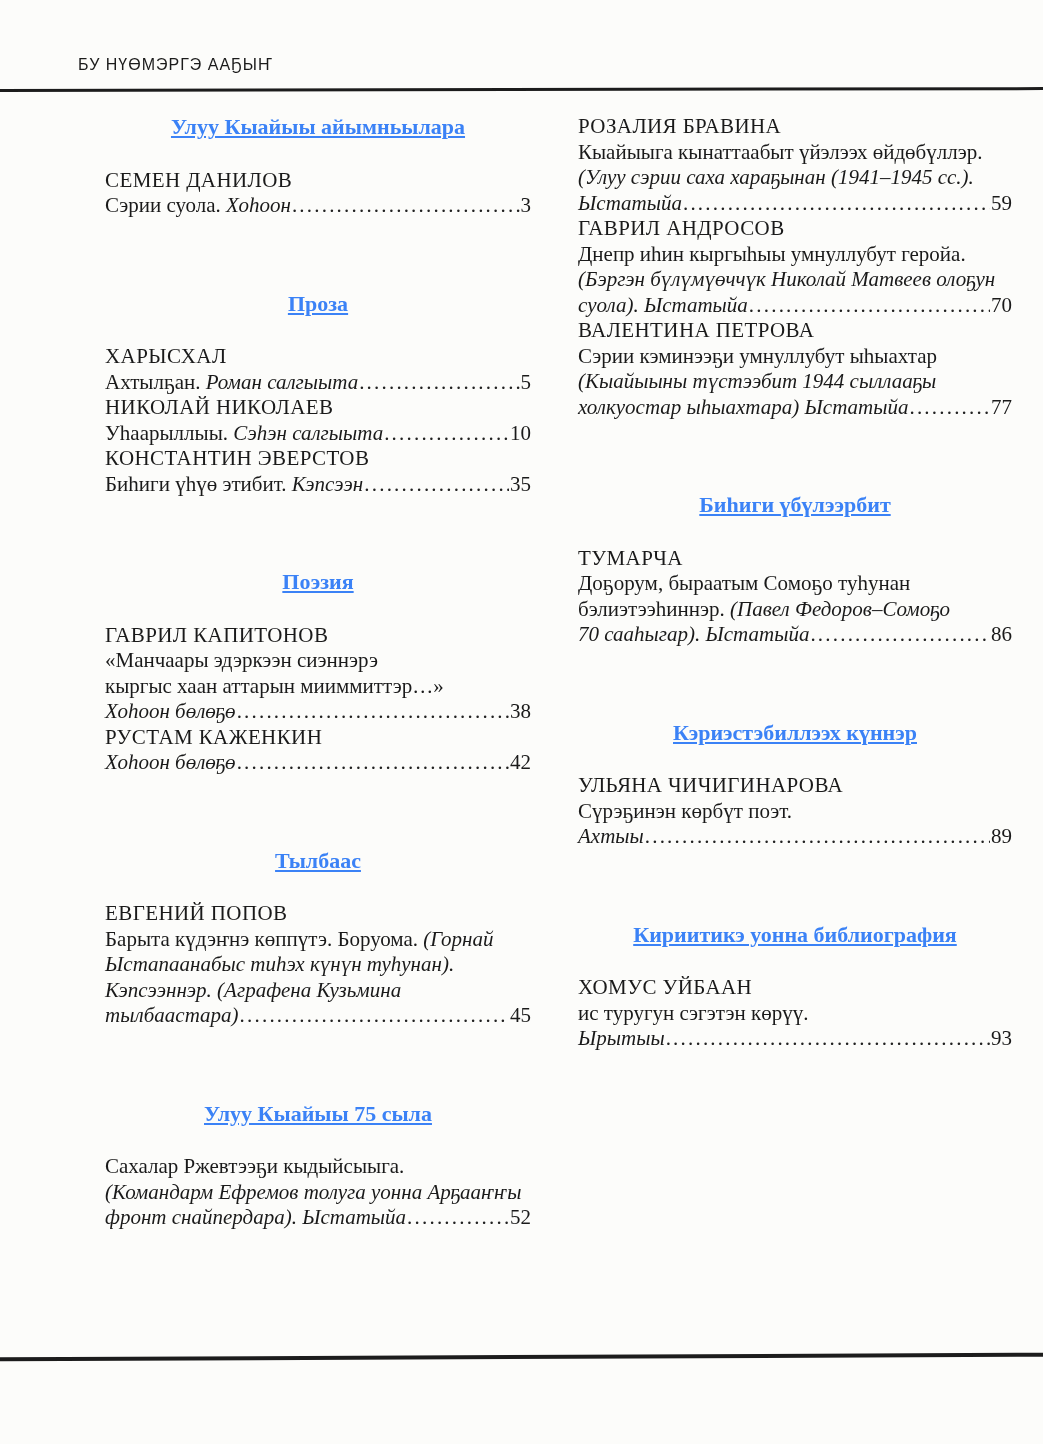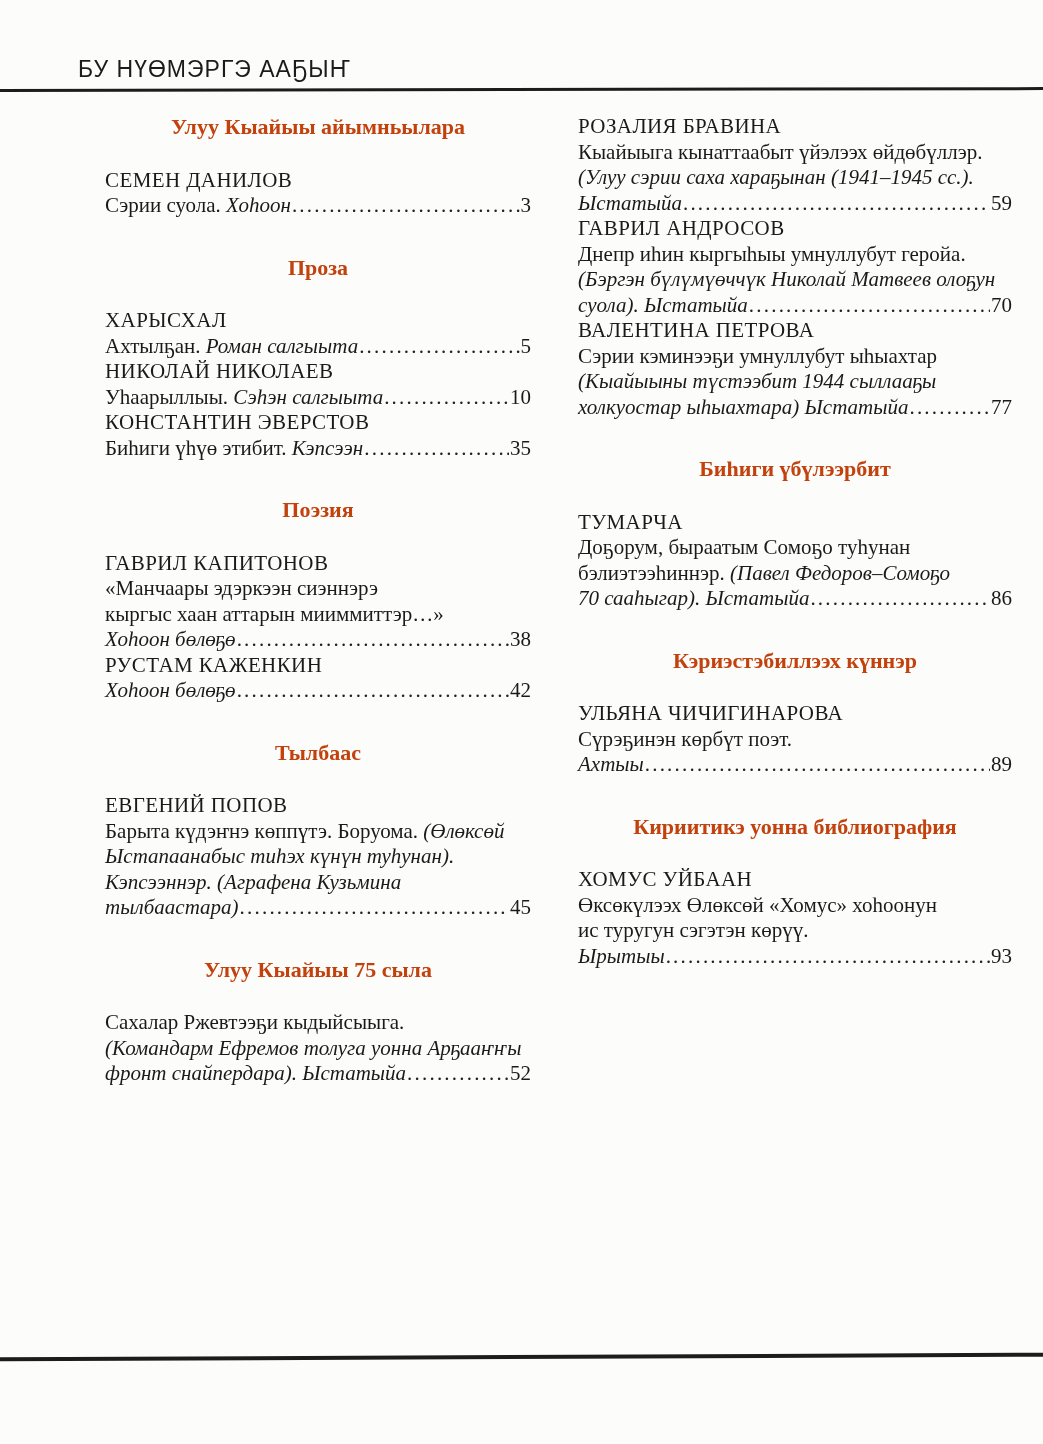--- a/index.html
+++ b/index.html
@@ -14,21 +14,21 @@
     font-family: "Liberation Serif", "DejaVu Serif", serif;
     overflow: hidden;
   }
 
   
   .running-head {
     position: absolute;
     left: 78px;
     top: 56px;
     font-family: "Liberation Sans", "DejaVu Sans", sans-serif;
-    font-size: 23px;
+    font-size: 16px;
     letter-spacing: 1px;
     color: #1b1b1b;
   }
   .rule {
     position: absolute;
     left: 0;
     width: 1043px;
     background: #1c1c1c;
   }
   .rule-top { top: 88px; height: 3px; transform: rotate(-0.1deg); }
@@ -44,28 +44,29 @@
   .toc-column {
     position: absolute;
     top: 0;
     padding-top: 14px;
     font-size: 21px;
     line-height: 25.5px;
   }
   .toc-column.left  { left: 105px; width: 426px; }
   .toc-column.right { left: 578px; width: 434px; }
 
-  .toc-section + .toc-section { margin-top: 36px; }
+  .toc-section + .toc-section { margin-top: 72px; }
 
   .section-heading {
     text-align: center;
     font-weight: bold;
     font-size: 22px;
     margin-bottom: 28px;
-    color: #c2410c;
+    color: #3b82f6;
+    text-decoration: underline;
   }
 
   .entry-author {
     letter-spacing: 0.4px;
   }
 
   .entry-line.with-page {
     display: flex;
     align-items: flex-end;
   }
@@ -150,21 +151,21 @@
             <span class="line-text"><span class="seg italic">Хоһоон бөлөҕө</span></span>
             <span class="dots"></span>
             <span class="page-num">42</span>
           </div>
         </div>
       </div>
       <div class="toc-section">
         <div class="section-heading">Тылбаас</div>
         <div class="toc-entry">
           <div class="entry-author">ЕВГЕНИЙ ПОПОВ</div>
-          <div class="entry-line"><span class="line-text"><span class="seg">Барыта күдэҥнэ көппүтэ. Боруома. </span><span class="seg italic">(Өлөксөй</span></span></div>
+          <div class="entry-line"><span class="line-text"><span class="seg">Барыта күдэҥнэ көппүтэ. Боруома. </span><span class="seg italic">(Горнай</span></span></div>
           <div class="entry-line"><span class="line-text"><span class="seg italic">Ыстапаанабыс тиһэх күнүн туһунан).</span></span></div>
           <div class="entry-line"><span class="line-text"><span class="seg italic">Кэпсээннэр. (Аграфена Кузьмина</span></span></div>
           <div class="entry-line with-page">
             <span class="line-text"><span class="seg italic">тылбаастара)</span></span>
             <span class="dots"></span>
             <span class="page-num">45</span>
           </div>
         </div>
       </div>
       <div class="toc-section">
@@ -235,21 +236,20 @@
             <span class="line-text"><span class="seg italic">Ахтыы</span></span>
             <span class="dots"></span>
             <span class="page-num">89</span>
           </div>
         </div>
       </div>
       <div class="toc-section">
         <div class="section-heading">Кириитикэ уонна библиография</div>
         <div class="toc-entry">
           <div class="entry-author">ХОМУС УЙБААН</div>
-          <div class="entry-line"><span class="line-text"><span class="seg">Өксөкүлээх Өлөксөй «Хомус» хоһоонун</span></span></div>
           <div class="entry-line"><span class="line-text"><span class="seg">ис туругун сэгэтэн көрүү.</span></span></div>
           <div class="entry-line with-page">
             <span class="line-text"><span class="seg italic">Ырытыы</span></span>
             <span class="dots"></span>
             <span class="page-num">93</span>
           </div>
         </div>
       </div>
     </div>
 </div>

